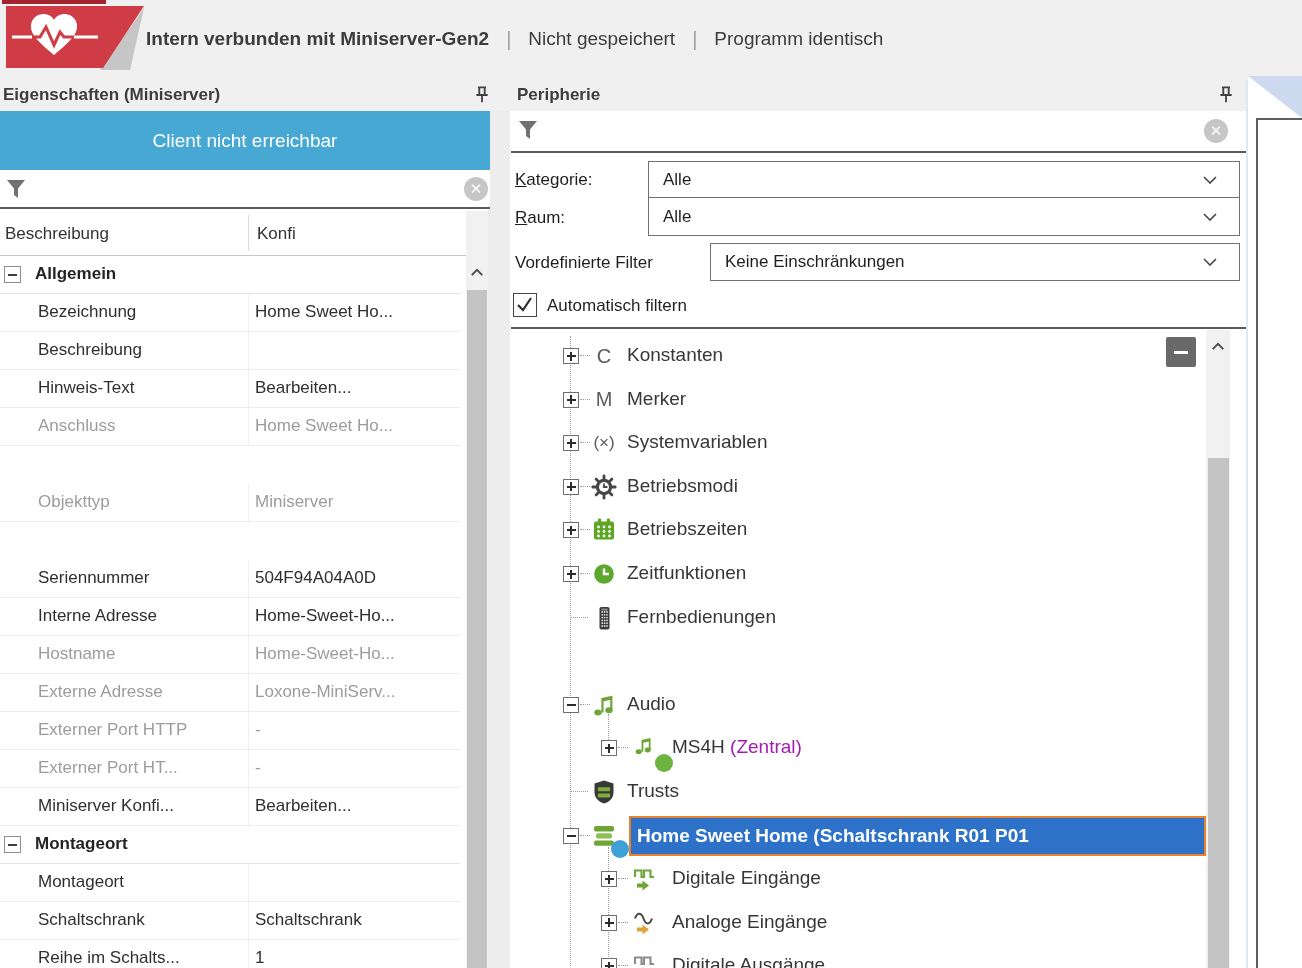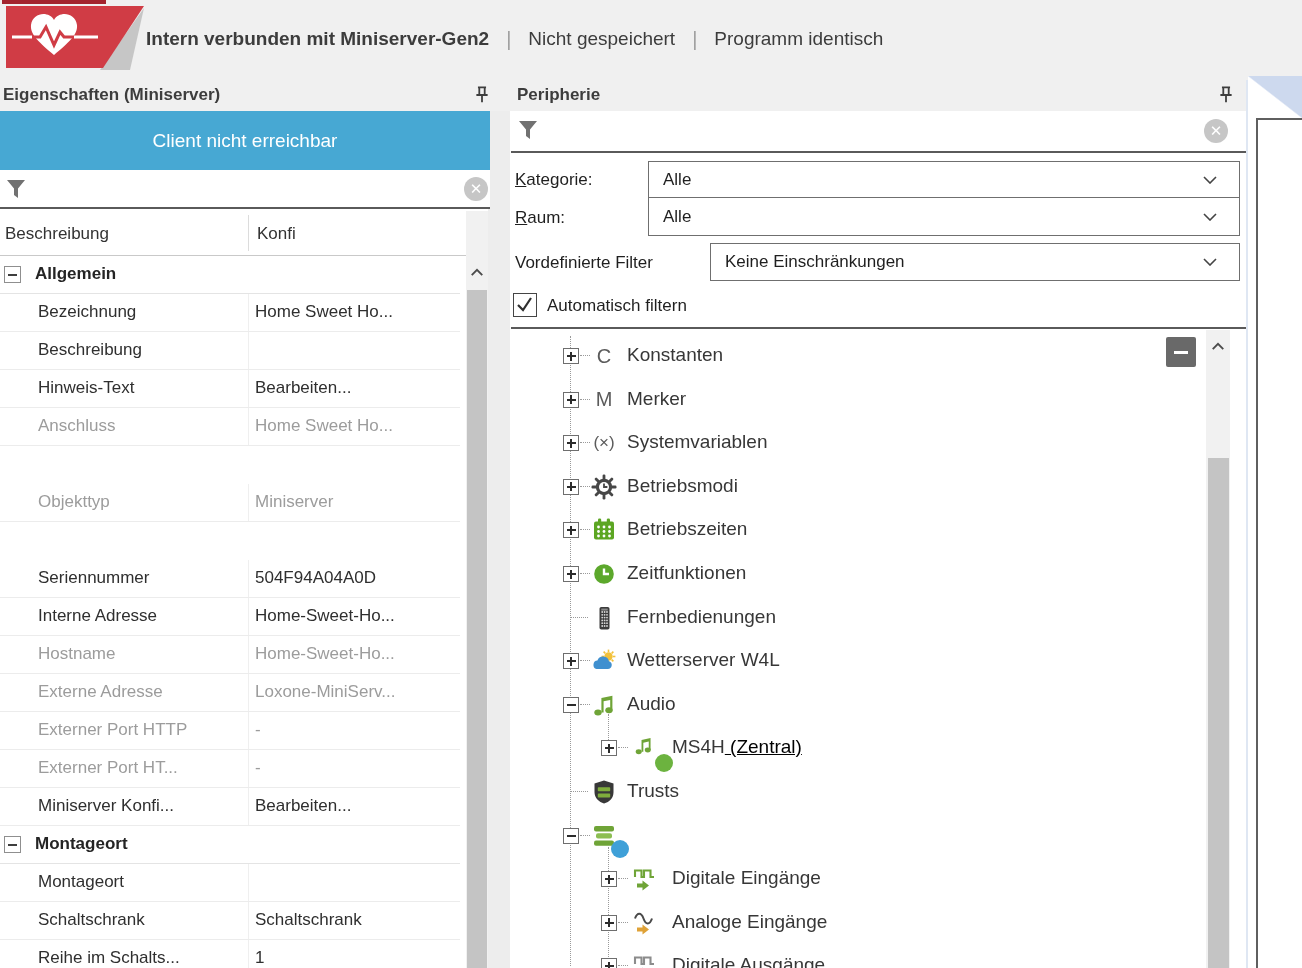--- a/index.html
+++ b/index.html
@@ -89,21 +89,21 @@
   .tbox.l1 { left:52px; } .tbox.l2 { left:90px; }
   .hconn { position:absolute; top:21px; height:0; border-top:1px dotted #9a9a9a; }
   .ticon { position:absolute; top:9px; width:26px; height:26px; display:flex;
            align-items:center; justify-content:center; }
   .ticon.l1 { left:80px; } .ticon.l2 { left:122px; }
   .ticon svg { width:26px; height:26px; display:block; }
   .ticon .glyph { font-size:20px; color:#5b5b5b; }
   .ticon .glyph.small { font-size:17px; }
   .tlabel { position:absolute; top:10px; }
   .tlabel.l1 { left:116px; } .tlabel.l2 { left:161px; }
-  .tlabel .suffix { color:#000000;text-decoration:underline; }
+  .tlabel .suffix { color:#a21caf; }
   .tree-row.selected .selwrap { position:absolute; left:118px; right:0; top:2px; height:40px;
       background:#2d72c8; border:2px solid #e9822e; display:flex; align-items:center;
       padding-left:6px; color:#fff; font-weight:bold; overflow:hidden; }
   .accdot { position:absolute; width:18px; height:18px; border-radius:50%; z-index:3; }
   .accdot.blue { background:#3fa0d8; left:100px; top:26px; }
   .accdot.green { background:#6cb33f; left:144px; top:28px; }
 
   .collapsebtn { left:1166px; top:337px; width:30px; height:30px; background:#696969;
                  border-radius:2px; cursor:pointer; z-index:5; }
   .collapsebtn::before { content:""; position:absolute; left:8px; top:13.5px; width:14px; height:3px; background:#fff; }
@@ -406,39 +406,20 @@
           <circle cx="11.2" cy="18.2" r="0.9" fill="#d8d8d8"></circle>
           <circle cx="13.6" cy="18.2" r="0.9" fill="#d8d8d8"></circle>
           <circle cx="16" cy="18.2" r="0.9" fill="#d8d8d8"></circle>
           <circle cx="11.2" cy="21" r="0.9" fill="#d8d8d8"></circle>
           <circle cx="13.6" cy="21" r="0.9" fill="#d8d8d8"></circle>
           <circle cx="16" cy="21" r="0.9" fill="#d8d8d8"></circle>
         </svg>
       </span>
       <span class="tlabel l1"><span class="main">Fernbedienungen</span></span>
     </div>
-    <div class="tree-row" style="top: 305.2px;">
-      <span class="tbox l1 plus"></span>
-      <span class="hconn" style="left:69px;width:10px;"></span>
-      <span class="ticon l1">
-        <svg viewBox="0 0 26 26">
-          <line x1="17.5" y1="1.6" x2="17.5" y2="4" stroke="#f2c13b" stroke-width="1.6" transform="rotate(0 17.5 8.5)"></line>
-          <line x1="17.5" y1="1.6" x2="17.5" y2="4" stroke="#f2c13b" stroke-width="1.6" transform="rotate(45 17.5 8.5)"></line>
-          <line x1="17.5" y1="1.6" x2="17.5" y2="4" stroke="#f2c13b" stroke-width="1.6" transform="rotate(90 17.5 8.5)"></line>
-          <line x1="17.5" y1="1.6" x2="17.5" y2="4" stroke="#f2c13b" stroke-width="1.6" transform="rotate(135 17.5 8.5)"></line>
-          <line x1="17.5" y1="1.6" x2="17.5" y2="4" stroke="#f2c13b" stroke-width="1.6" transform="rotate(180 17.5 8.5)"></line>
-          <line x1="17.5" y1="1.6" x2="17.5" y2="4" stroke="#f2c13b" stroke-width="1.6" transform="rotate(225 17.5 8.5)"></line>
-          <line x1="17.5" y1="1.6" x2="17.5" y2="4" stroke="#f2c13b" stroke-width="1.6" transform="rotate(270 17.5 8.5)"></line>
-          <line x1="17.5" y1="1.6" x2="17.5" y2="4" stroke="#f2c13b" stroke-width="1.6" transform="rotate(315 17.5 8.5)"></line>
-          <circle cx="17.5" cy="8.5" r="4.2" fill="#f2c13b"></circle>
-          <path d="M5.5 21 h11.3 a4 4 0 0 0 1.2 -7.8 a6 6 0 0 0 -11.6 -0.6 a4.3 4.3 0 0 0 -0.9 8.4 z" fill="#4090cf"></path>
-        </svg>
-      </span>
-      <span class="tlabel l1"><span class="main">Wetterserver W4L</span></span>
-    </div>
     <div class="tree-row" style="top: 348.8px;">
       <span class="tbox l1"></span>
       <span class="hconn" style="left:69px;width:10px;"></span>
       <span class="ticon l1">
         <svg viewBox="0 0 26 26" fill="#6fa437">
           <ellipse cx="7" cy="20.5" rx="3.7" ry="3"></ellipse>
           <ellipse cx="18" cy="18.3" rx="3.7" ry="3"></ellipse>
           <path d="M10.4 20.5 V6 L21.4 3.8 V18.3 h-2.2 V8 l-6.6 1.3 V20.5 z"></path>
         </svg>
       </span>
@@ -472,20 +453,23 @@
     </div>
     <div class="tree-row selected" style="top: 479.6px;">
       <span class="tbox l1"></span>
       <span class="hconn" style="left:69px;width:10px;"></span>
       <span class="ticon l1">
         <svg viewBox="0 0 26 26">
           <rect x="3" y="3" width="20" height="5.4" rx="2" fill="#6fa437"></rect>
           <rect x="5" y="10.2" width="16" height="5.4" rx="2" fill="#8cbe52"></rect>
           <rect x="3" y="17.4" width="20" height="5.4" rx="2" fill="#6fa437"></rect>
         </svg>
+      </span>
+      <span class="selwrap">
+        <span>Home Sweet Home (Schaltschrank R01 P01</span>
       </span>
       <span class="accdot blue"></span>
     </div>
     <div class="tree-row" style="top: 566.8px;">
       <span class="tbox l2 plus"></span>
       <span class="hconn" style="left:107px;width:10px;"></span>
       <span class="ticon l2">
         <svg viewBox="0 0 26 26">
           <path d="M2 8.5 c2.2 -6.5 6.3 -6.5 8.5 0 c2.2 6.5 6.3 6.5 8.5 0" stroke="#4a4a4a" stroke-width="2" fill="none"></path>
           <path d="M4 17.5 h5.5 v-3 l6.5 5 -6.5 5 v-3 H4 z" fill="#dfa237"></path>

